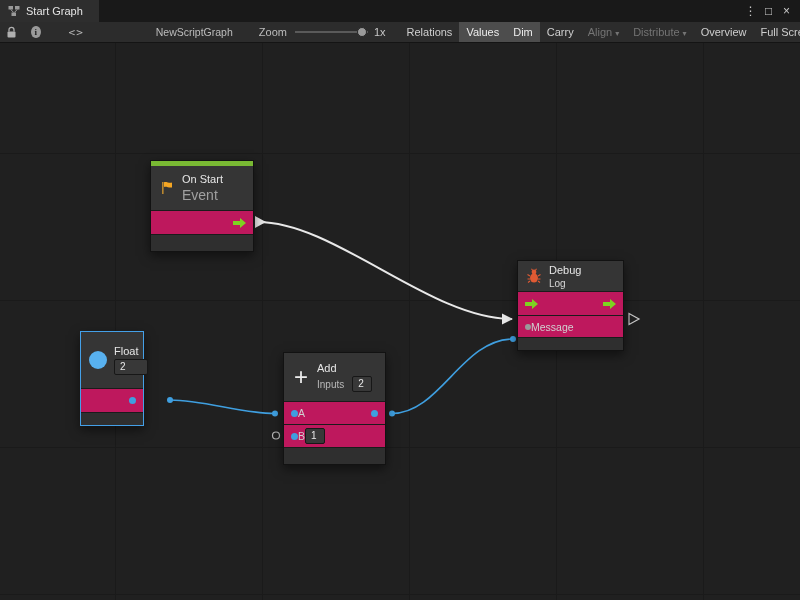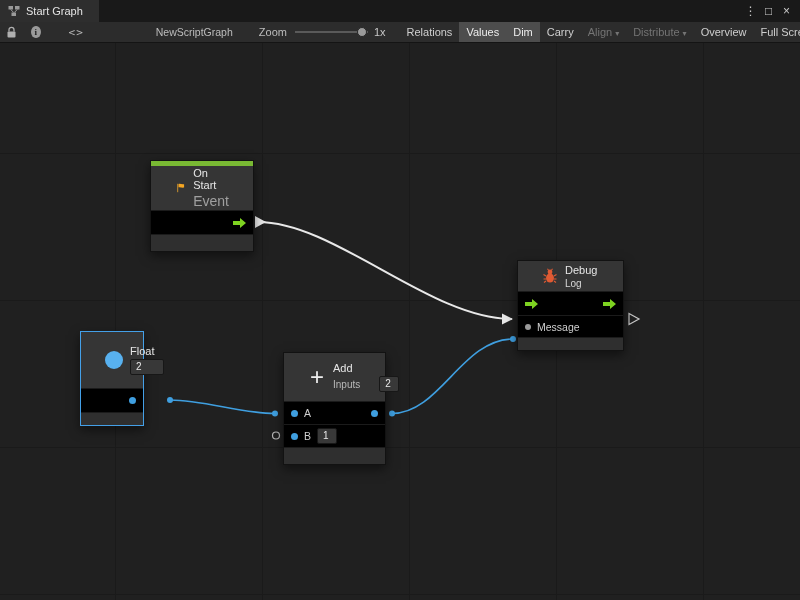--- a/index.html
+++ b/index.html
@@ -49,36 +49,36 @@
   .flow-marker{fill:var(--wire-white,#e8e8e8);}
   .value-marker{fill:var(--value-blue,#3f9fe0);}
   .hollow-tri{fill:none;stroke:#c8c8c8;stroke-width:1.2;}
   .hollow-circle{fill:none;stroke:#b5b5b5;stroke-width:1.2;}
 
   
   .node{position:absolute;background:#272727;border:1px solid #121212;
     box-shadow:0 4px 10px rgba(0,0,0,.5);color:#ddd;font-size:11px;box-sizing:border-box;}
   .node.selected{border:1px solid var(--selection-blue,#44a0e8);}
   .accent-bar{height:5px;background:var(--event-bar-green,#79b933);}
-  .node-header{background:#353535;display:flex;align-items:center;gap:7px;padding:0 24px;box-sizing:border-box;}
+  .node-header{background:#353535;display:flex;align-items:center;gap:7px;padding:0 8px;box-sizing:border-box;}
   .hdr-text{display:flex;flex-direction:column;justify-content:center;gap:2px;}
   .node-title{color:#e6e6e6;font-size:11px;}
   .node-subtitle{color:#a0a0a0;font-size:14px;}
   .node-subtitle.light{color:#d8d8d8;font-size:10px;}
-  .node-row{background:#000000;border-top:1px solid #1b1b1b;display:flex;align-items:center;
-    padding:0 7px;gap:6px;box-sizing:border-box;}
+  .node-row{background:#be185d;border-top:1px solid #1b1b1b;display:flex;align-items:center;
+    padding:0 7px;gap:0;box-sizing:border-box;}
   .node-footer{background:#2f2f2f;border-top:1px solid #1b1b1b;}
   .value-box{background:#383838;border:1px solid #171717;border-radius:2px;height:14px;
     line-height:14px;padding:0 5px;font-size:10px;color:#e8e8e8;display:inline-block;min-width:8px;text-align:left;}
   .port-dot{width:7px;height:7px;border-radius:50%;background:var(--value-blue,#3f9fe0);flex:none;}
   .port-dot.grey{background:#9a9a9a;width:6px;height:6px;}
   .port-label{color:#d0d0d0;font-size:10.5px;}
   .float-icon{width:18px;height:18px;border-radius:50%;background:var(--float-icon-blue,#58b1ef);flex:none;}
   .plus-icon{font-size:24px;color:#ededed;width:18px;text-align:center;line-height:24px;flex:none;}
-  .inputs-line{display:flex;align-items:center;gap:19px;color:#b8b8b8;font-size:10px;}
+  .inputs-line{display:flex;align-items:center;gap:8px;color:#b8b8b8;font-size:10px;}
   .flow-fill{fill:var(--flow-green,#7ed321);}
   .bug-fill{fill:var(--bug-red,#e05a33);}
   .bug-stroke{stroke:var(--bug-red,#e05a33);fill:none;stroke-width:1.1;}
   .flag-fill{fill:var(--flag-orange,#f5a623);}
   .pole-fill{fill:#b8862f;}
 </style>
 </head>
 <body>
 
 <div class="window">

